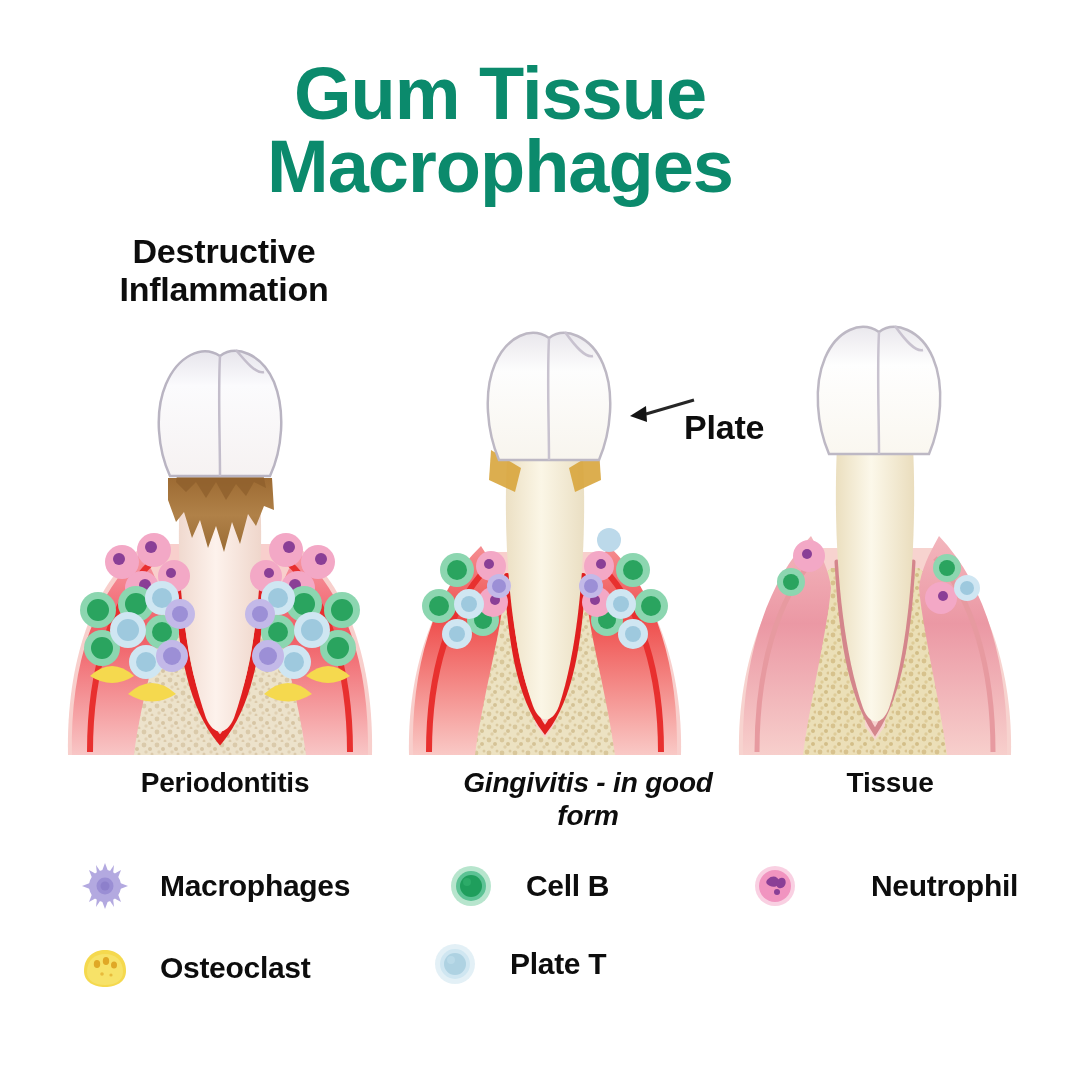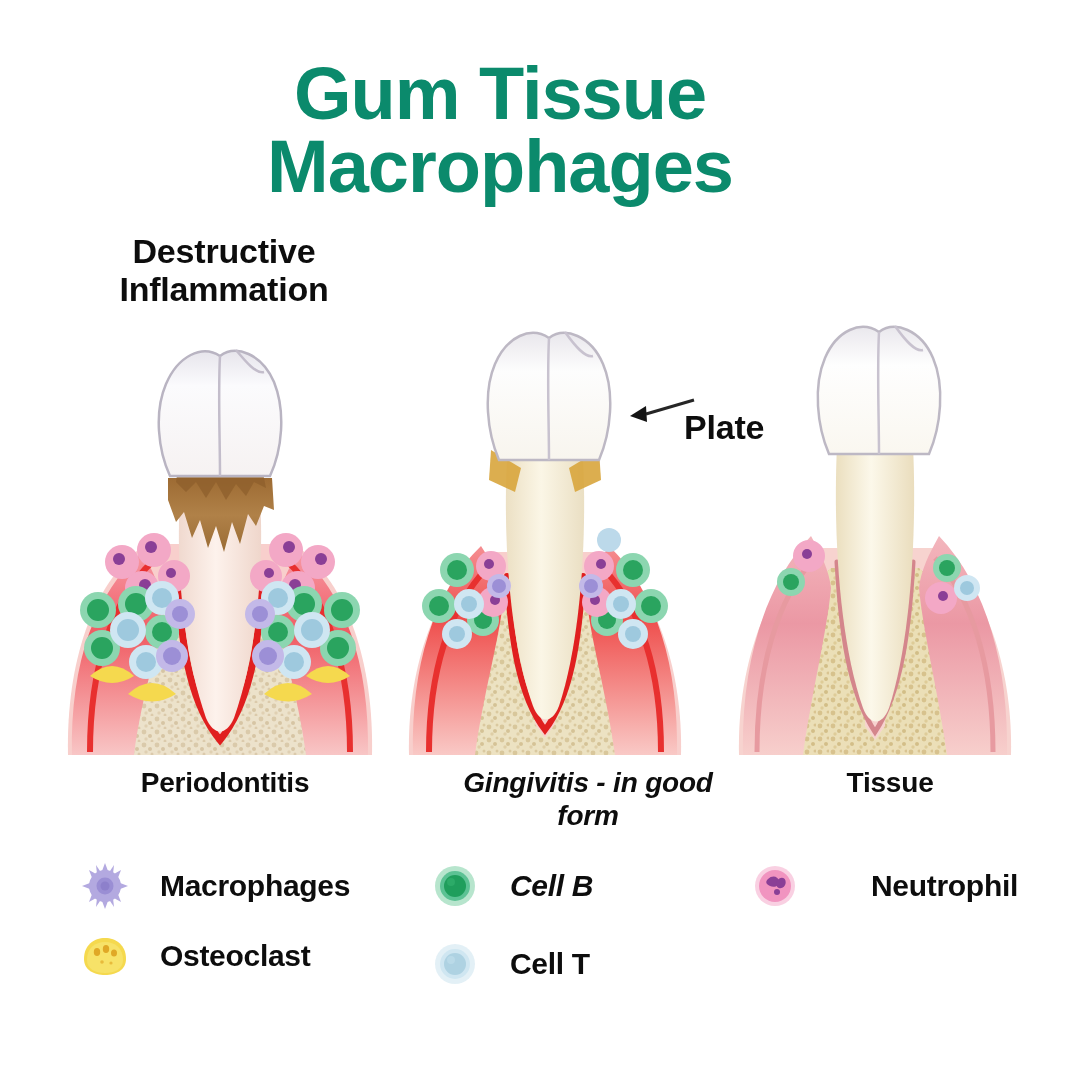--- a/index.html
+++ b/index.html
@@ -67,22 +67,22 @@
   .legend-item .swatch svg{display:block;width:54px;height:54px;}
   .legend-item .lbl{
     margin-left:28px;
     font-size:30px;
     font-weight:bold;
     color:#0d0d0d;
     white-space:nowrap;
     letter-spacing:-0.3px;
   }
   #legend-macrophages{left:78px;top:14px;}
-  #legend-osteoclast {left:78px;top:84px;}
-  #legend-cellb      {left:428px;top:14px;font-style:italic;}
+  #legend-osteoclast {left:78px;top:96px;}
+  #legend-cellb      {left:444px;top:14px;}
   #legend-cellt      {left:428px;top:92px;}
   #legend-neutrophil {left:748px;top:14px;gap:41px;}
 </style>
 </head>
 <body>
 
 <div class="stage">
 
   <div class="title">
     <span>Gum Tissue</span>
@@ -477,21 +477,21 @@
 
     <div class="legend-item" id="legend-cellt">
       <span class="swatch">
         <svg viewBox="0 0 54 54">
           <circle cx="27" cy="27" r="20" fill="#dcecf4" opacity="0.8"></circle>
           <circle cx="27" cy="27" r="15" fill="#cfe6f1"></circle>
           <circle cx="27" cy="27" r="11" fill="#aed2e2"></circle>
           <circle cx="23" cy="23" r="4" fill="#bddcea" opacity="0.8"></circle>
         </svg>
       </span>
-      <span class="lbl">Cell T</span>
+      <span class="lbl">Plate T</span>
     </div>
 
     <div class="legend-item" id="legend-neutrophil">
       <span class="swatch">
         <svg viewBox="0 0 54 54">
           <circle cx="27" cy="27" r="20" fill="#f7bcd6" opacity="0.7"></circle>
           <circle cx="27" cy="27" r="16" fill="#f194c0"></circle>
           <path d="M20,20 C24,16 30,17 31,22 C32,27 26,29 22,27 C18,25 17,23 20,20 Z" fill="#8a3f96"></path>
           <ellipse cx="33" cy="24" rx="4.5" ry="5.5" fill="#8a3f96" transform="rotate(25 33 24)"></ellipse>
           <circle cx="29" cy="33" r="3" fill="#8a3f96"></circle>

